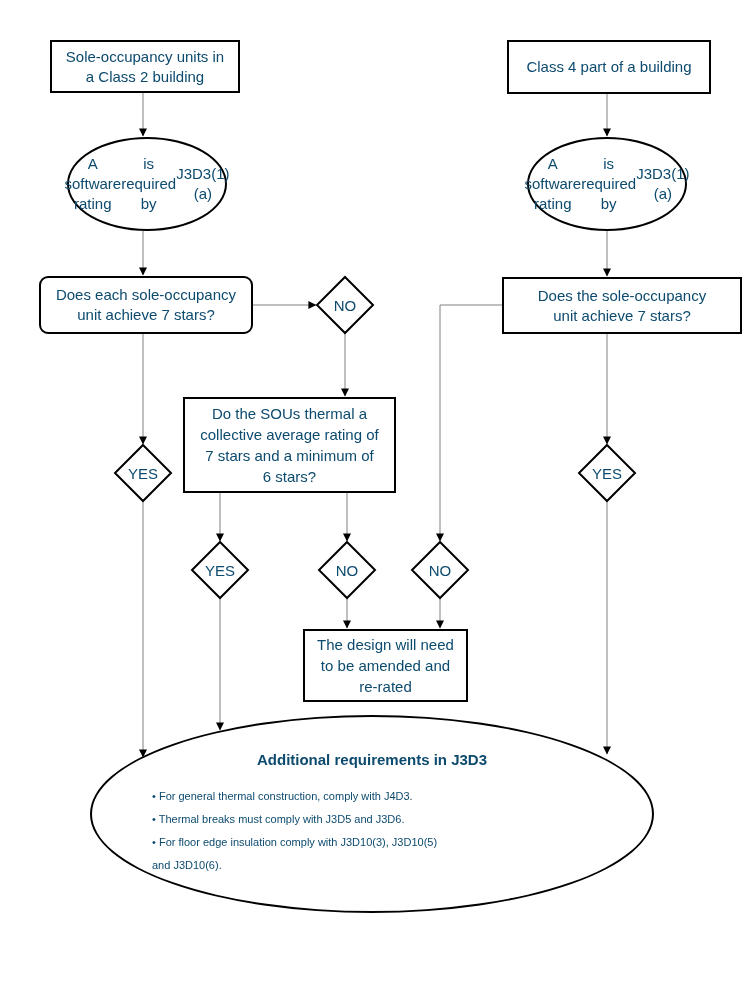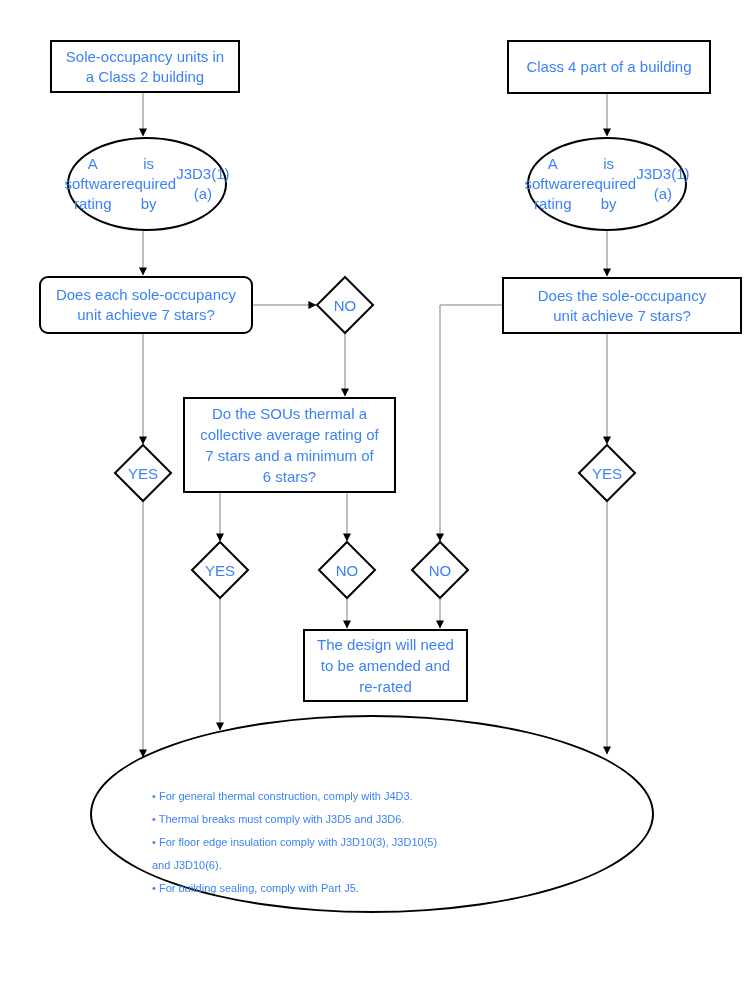--- a/index.html
+++ b/index.html
@@ -1,18 +1,18 @@
 <!DOCTYPE html>
 <html><head>
 <meta charset="utf-8">
 <style>
   html,body { margin:0; padding:0; background:#ffffff; }
   #canvas {
     position:relative; width:750px; height:983px; background:#ffffff;
-    font-family:"Liberation Sans", sans-serif; color:#3b82f6; overflow:hidden;
+    font-family:"Liberation Sans", sans-serif; color:#0c4a6e; overflow:hidden;
   }
   #wires { position:absolute; left:0; top:0; width:750px; height:983px; }
   .box {
     position:absolute; box-sizing:border-box; border:2px solid #000; background:#fff;
     display:flex; flex-direction:column; justify-content:center; align-items:center;
     text-align:center; font-size:15px; line-height:20px;
   }
   .ellipse {
     position:absolute; box-sizing:border-box; border:2px solid #000; background:#fff;
     border-radius:50%;
@@ -120,22 +120,22 @@
   </div>
 
   <div class="dlabel" style="left:345px; top:305px;">NO</div>
   <div class="dlabel" style="left:143px; top:473px;">YES</div>
   <div class="dlabel" style="left:220px; top:570px;">YES</div>
   <div class="dlabel" style="left:347px; top:570px;">NO</div>
   <div class="dlabel" style="left:440px; top:570px;">NO</div>
   <div class="dlabel" style="left:607px; top:473px;">YES</div>
 
   <div class="ellipse" id="big-ellipse" style="left:90px; top:715px; width:564px; height:198px;">
+    <div id="add-title">Additional requirements in J3D3</div>
     <div id="add-bullets">
       <div>• For general thermal construction, comply with J4D3.</div>
       <div>• Thermal breaks must comply with J3D5 and J3D6.</div>
       <div>• For floor edge insulation comply with J3D10(3), J3D10(5)</div>
       <div>and J3D10(6).</div>
-      <div>• For building sealing, comply with Part J5.</div>
     </div>
   </div>
 
 </div>
 
 </body></html>

